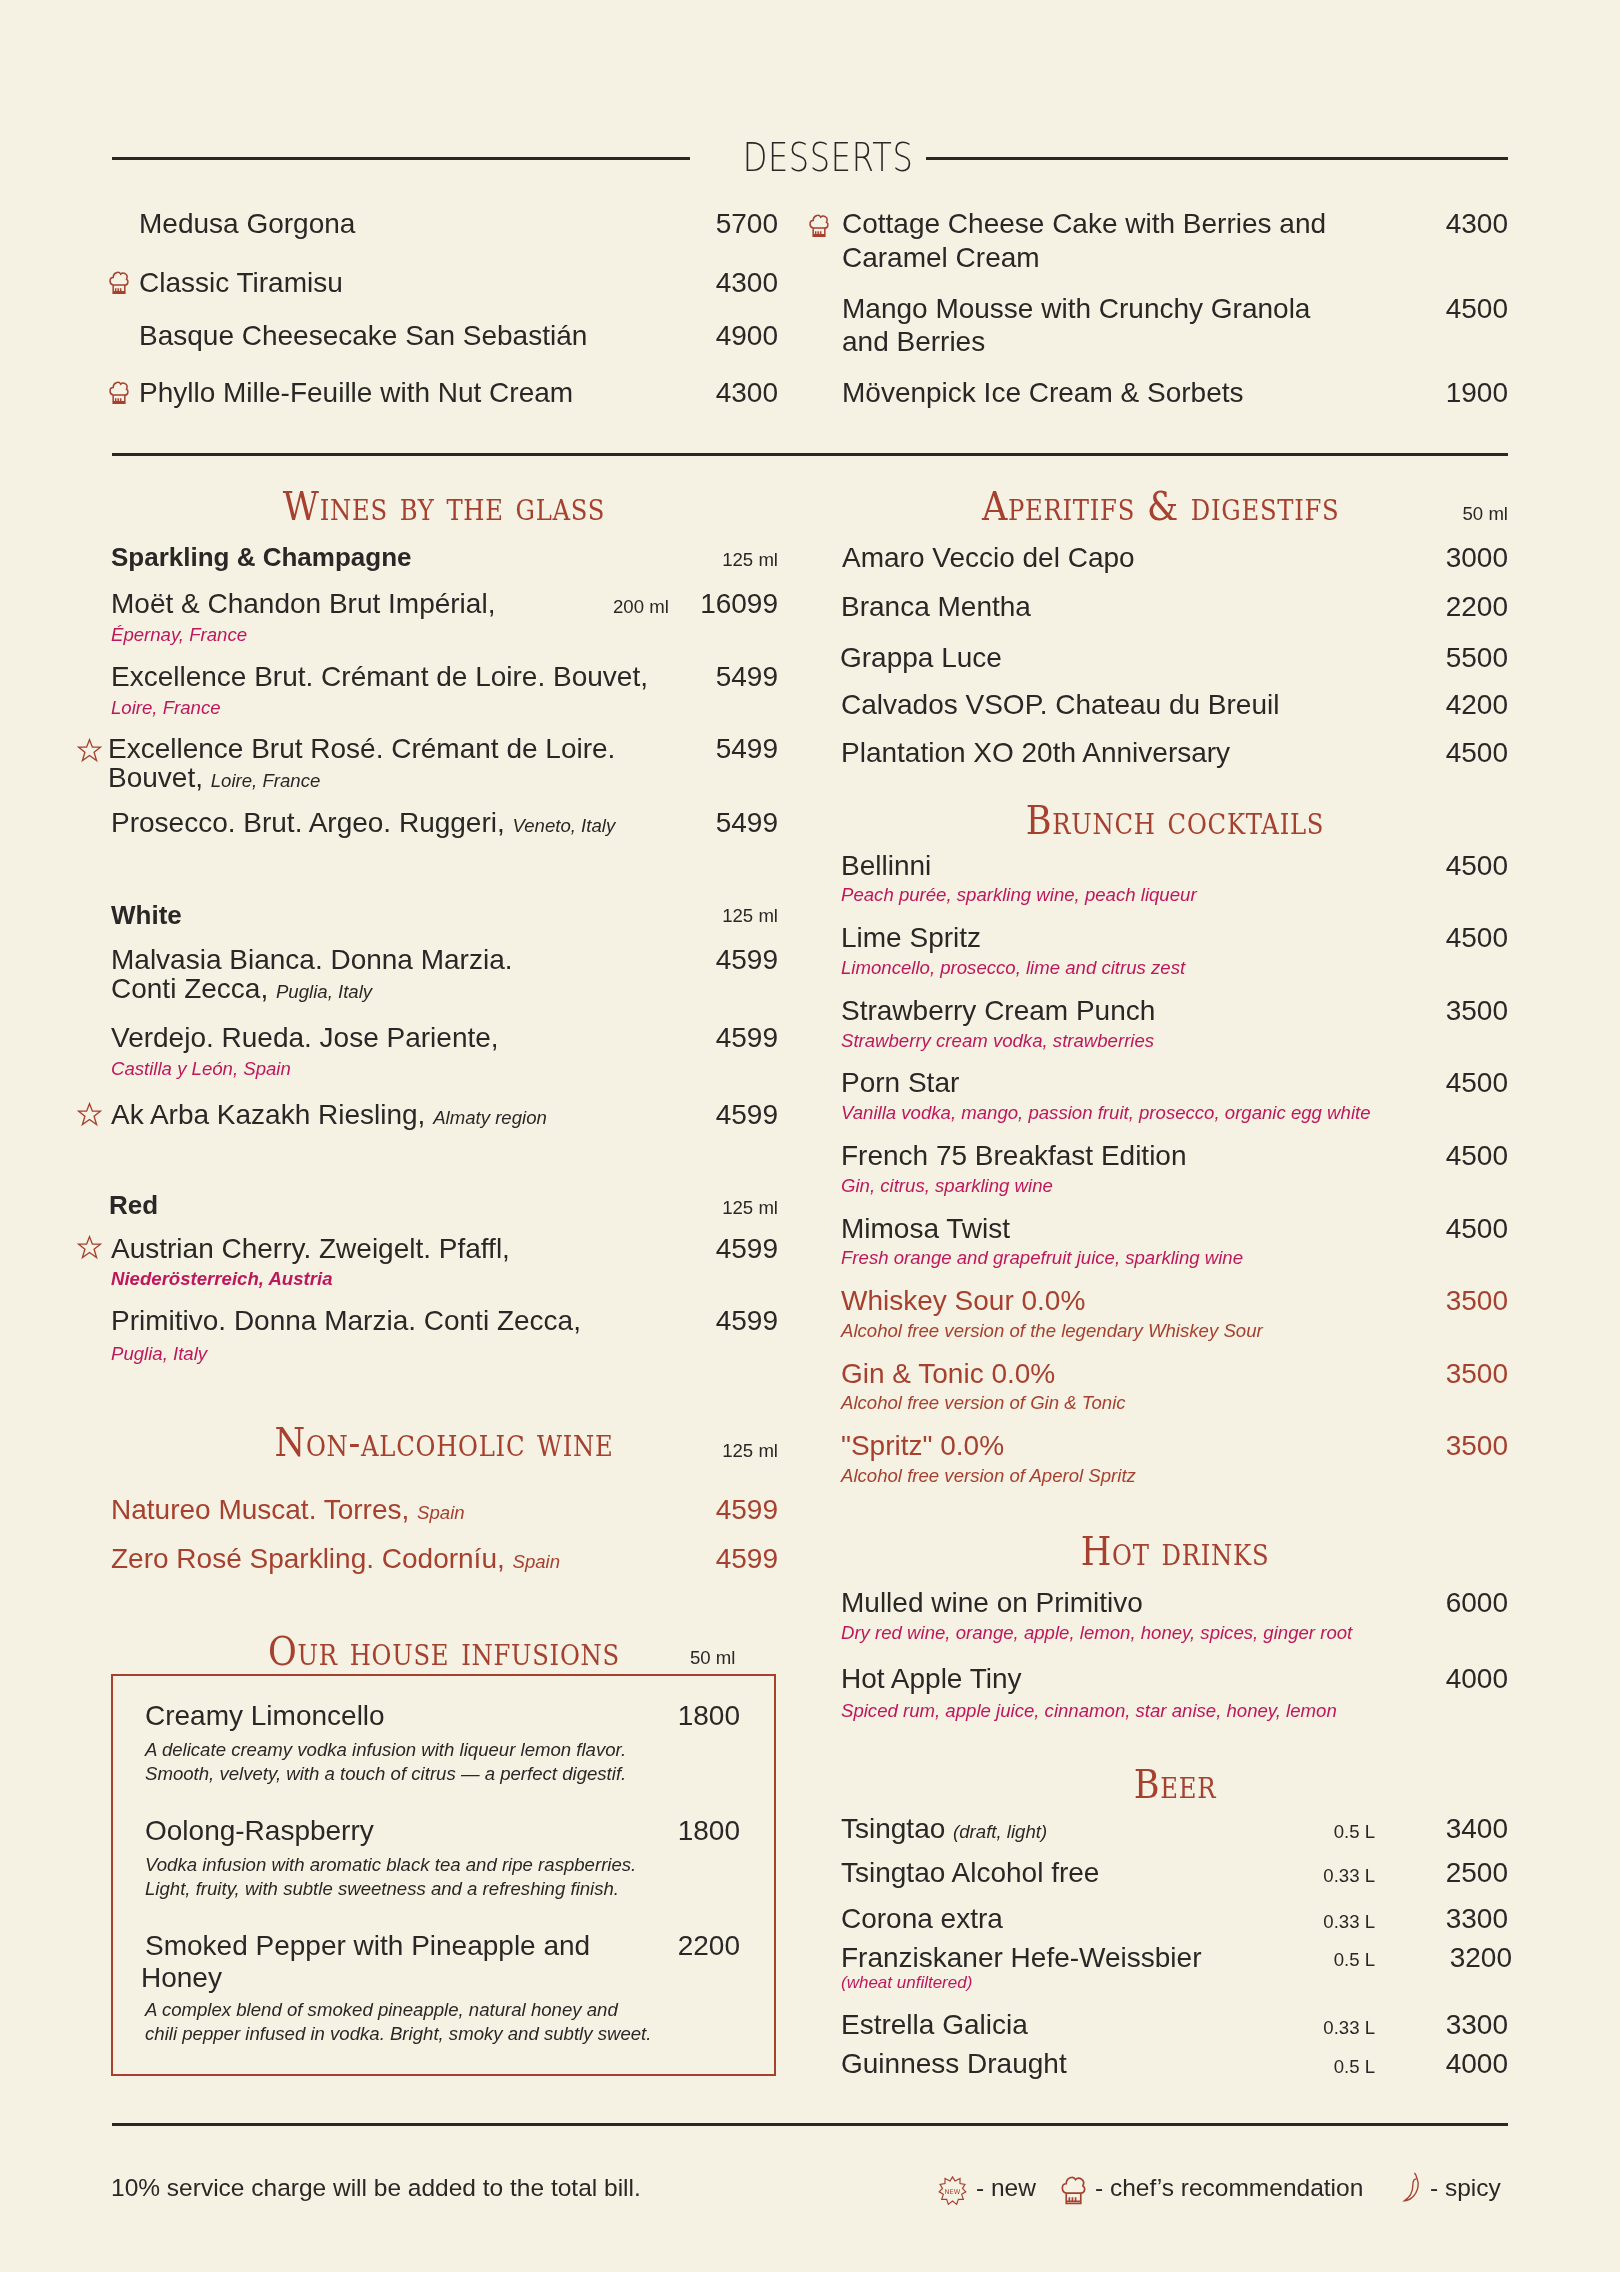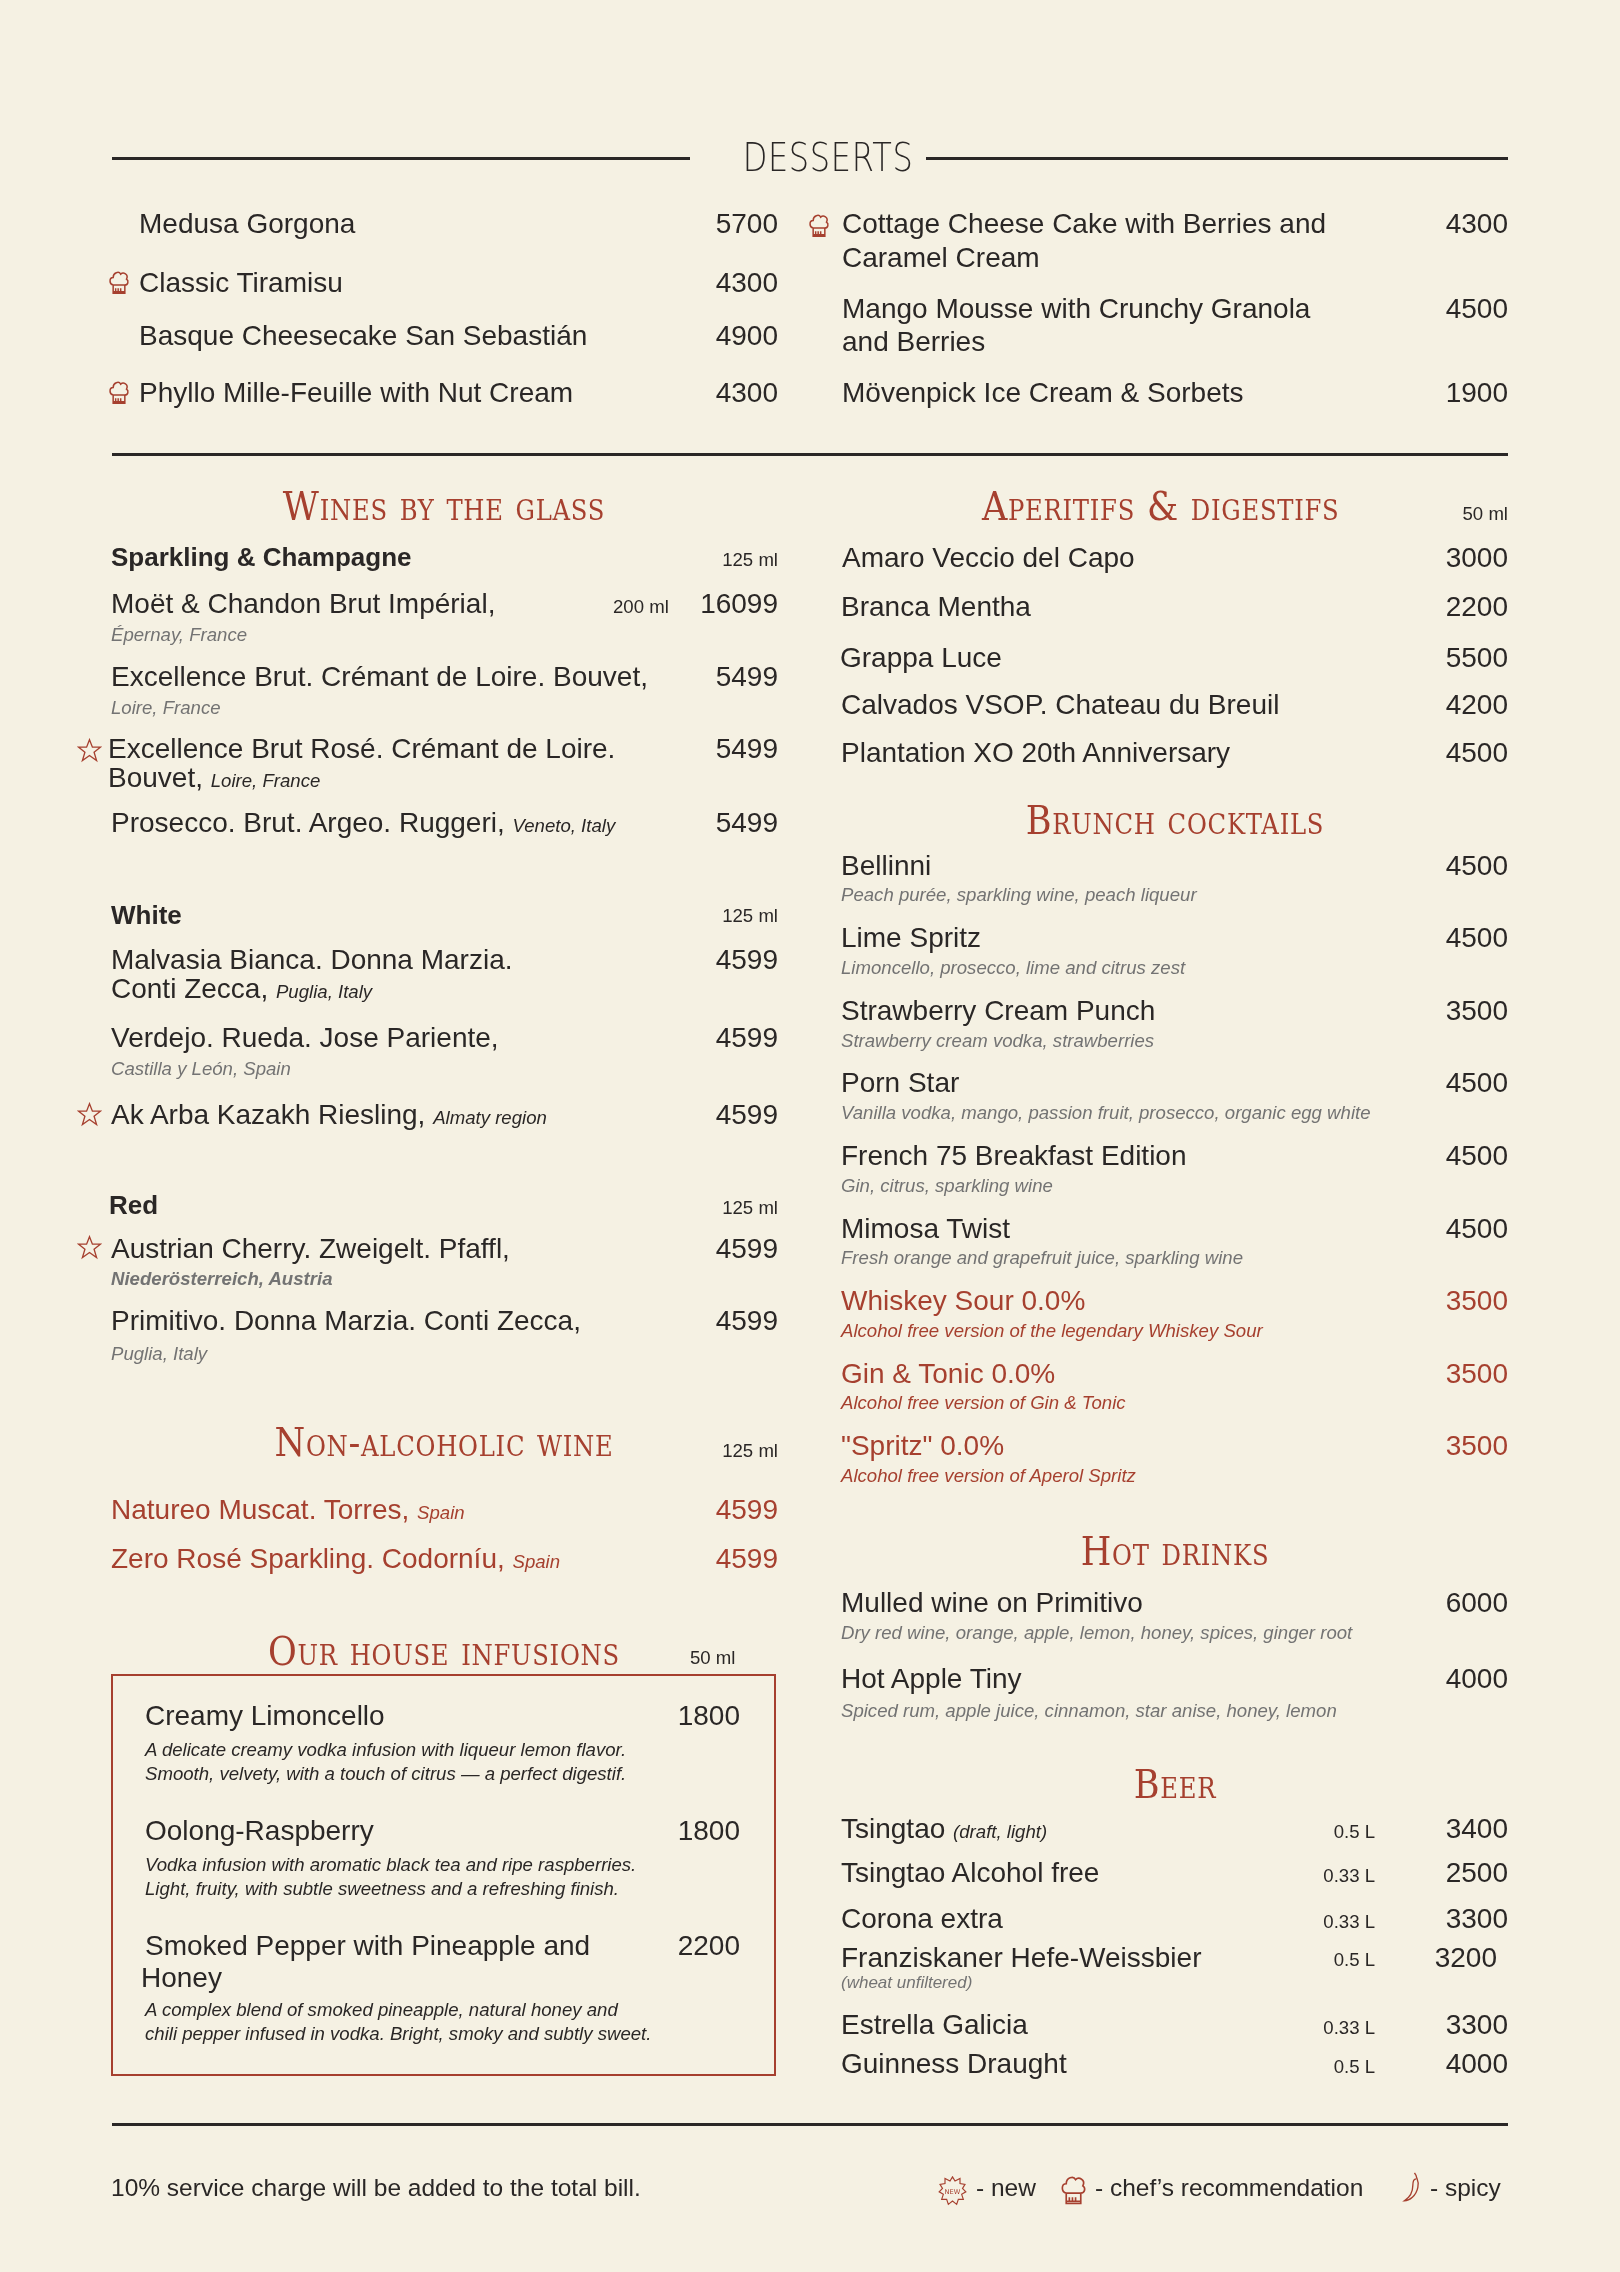--- a/index.html
+++ b/index.html
@@ -4,21 +4,21 @@
 <style>
   * { box-sizing: border-box; margin: 0; padding: 0; }
   html, body { width: 1620px; height: 2273px; background: #f5f1e3; }
   body { position: relative; font-family: "Liberation Sans", "DejaVu Sans", sans-serif; color: #2a2726; overflow: hidden; }
   .hr { position: absolute; height: 3.4px; background: #2a2726; }
   .title-dark { position: absolute; font-family: "DejaVu Sans", sans-serif; font-weight: 300; font-size: 39px; letter-spacing: 0.8px; color: #2a2726; transform: scaleX(0.82); transform-origin: center; white-space: nowrap; }
   .sec-title { position: absolute; font-family: "DejaVu Serif", serif; color: #a6402f; font-variant: small-caps; font-size: 39px; white-space: nowrap; text-align: center; letter-spacing: 0.8px; transform: scaleX(0.9); }
   .vol { position: absolute; font-size: 18.6px; color: #2a2726; white-space: nowrap; }
   .name { position: absolute; font-size: 28px; white-space: nowrap; line-height: 30px; }
   .name .region { font-style: italic; font-size: 18.6px; }
-  .sub { position: absolute; font-style: italic; font-size: 18.6px; white-space: nowrap; color: #737373; }
+  .sub { position: absolute; font-style: italic; font-size: 18.6px; white-space: nowrap; color: #be185d; }
   .price { position: absolute; font-size: 28px; text-align: right; white-space: nowrap; line-height: 30px; }
   .red { color: #a6402f !important; }
   .cat { position: absolute; font-weight: bold; font-size: 26px; white-space: nowrap; }
   .icon { position: absolute; display: inline-block; }
   .box { position: absolute; border: 2.5px solid #a6402f; }
   .desc { position: absolute; font-style: italic; font-size: 18.6px; line-height: 23.6px; white-space: nowrap; }
   .footer-text { position: absolute; font-size: 24.5px; white-space: nowrap; }
   .legend-text { position: absolute; font-size: 24.5px; white-space: nowrap; }
 </style>
 </head>
@@ -283,21 +283,21 @@
 </div>
 <div>
   <div class="name" style="left:841px; top:1904px;">Corona extra</div>
   <div class="vol" style="right:245px; top:1911px;">0.33 L</div>
   <div class="price" style="right:112px; top:1904px;">3300</div>
 </div>
 <div>
   <div class="name" style="left:841px; top:1943px;">Franziskaner Hefe-Weissbier</div>
   <div class="sub" style="left:841px; top:1973px; font-size:17px;">(wheat unfiltered)</div>
   <div class="vol" style="right:245px; top:1949px;">0.5 L</div>
-  <div class="price" style="right:123px; top:1943px;">3200</div>
+  <div class="price" style="right:108px; top:1943px;">3200</div>
 </div>
 <div>
   <div class="name" style="left:841px; top:2010px;">Estrella Galicia</div>
   <div class="vol" style="right:245px; top:2017px;">0.33 L</div>
   <div class="price" style="right:112px; top:2010px;">3300</div>
 </div>
 <div>
   <div class="name" style="left:841px; top:2049px;">Guinness Draught</div>
   <div class="vol" style="right:245px; top:2056px;">0.5 L</div>
   <div class="price" style="right:112px; top:2049px;">4000</div>

